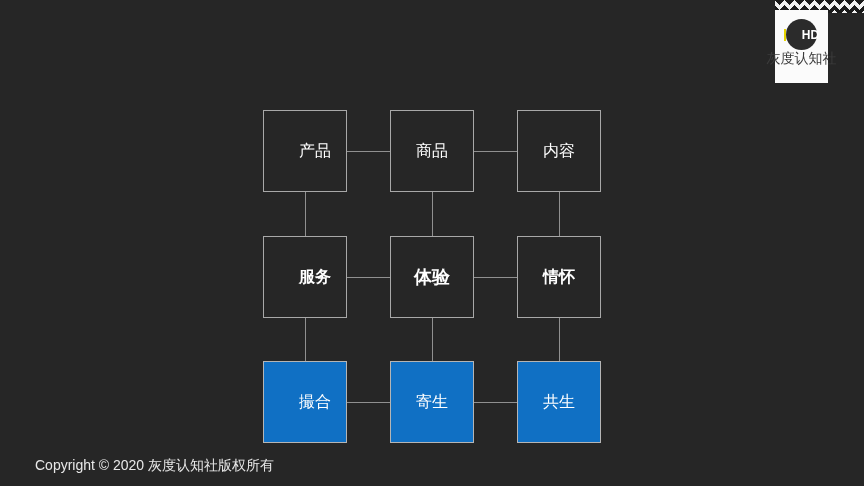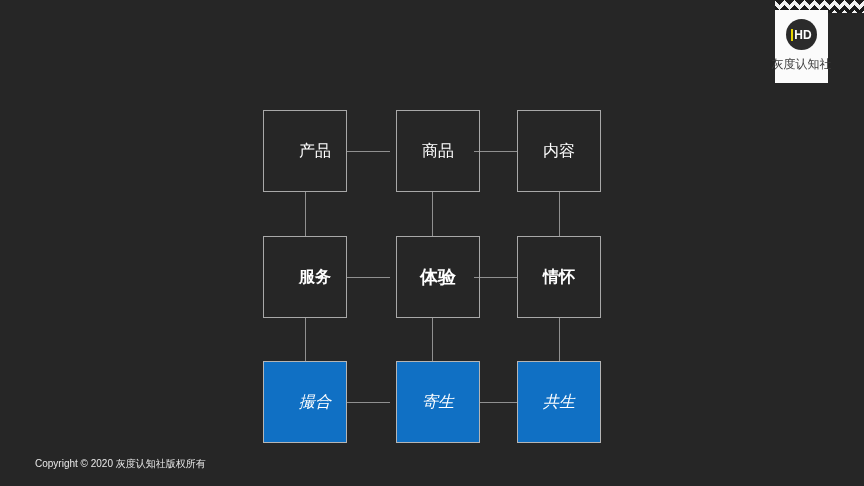--- a/index.html
+++ b/index.html
@@ -33,46 +33,46 @@
     position:absolute;left:775px;top:10px;width:53px;height:73px;
     background:#fbfbfb;display:flex;flex-direction:column;align-items:center;
     justify-content:flex-start;
   }
   .logo-circle{
     margin-top:9px;width:31px;height:31px;border-radius:50%;
     background:#2b2b2b;display:flex;align-items:center;justify-content:center;
   }
   .logo-monogram{
     color:#ffffff;font-weight:bold;font-size:12px;letter-spacing:0;
-    border-left:2px solid #e6d400;padding-left:1px;line-height:1;
+    border-left:2px solid #e6d400;padding-left:16px;line-height:1;
   }
-  .logo-name{margin-top:6px;font-size:12px;color:#3c3c3c;white-space:nowrap;}
+  .logo-name{font-size:14px;color:#3c3c3c;white-space:nowrap;}
 
   
   .node{
     position:absolute;width:84px;height:82px;box-sizing:border-box;
     border:1px solid #a8a8a8;display:flex;align-items:center;justify-content:center;
     color:#ffffff;font-size:16px;
   }
   .node.blue{background:#1070c4;border-color:#b5b5b5;}
   .node.em{font-size:18px;justify-content:center;}
-  .col1{left:263px;padding-left:20px;} .col2{left:390px;margin-left:6px;} .col3{left:517px;text-align:right;}
-  .row1{top:110px;} .row2{top:236px;font-weight:bold;} .row3{top:361px;font-style:italic;}
+  .col1{left:263px;padding-left:20px;} .col2{left:390px;} .col3{left:517px;text-align:right;}
+  .row1{top:110px;} .row2{top:236px;font-weight:bold;} .row3{top:361px;}
 
   
   .conn{position:absolute;background:#909090;}
   .conn.h{height:1px;width:43px;}
   .conn.v{width:1px;height:44px;}
   .hy1{top:151px;} .hy2{top:277px;} .hy3{top:402px;}
   .hx1{left:347px;} .hx2{left:474px;}
   .vx1{left:305px;} .vx2{left:432px;} .vx3{left:559px;}
   .vy1{top:192px;} .vy2{top:318px;}
 
   
-  .footer{position:absolute;left:35px;top:457px;font-size:10px;color:#e8e8e8;}
+  .footer{position:absolute;left:35px;top:457px;font-size:14px;color:#e8e8e8;}
 </style>
 </head>
 <body>
 
 <div class="slide">
 
 
   <div class="zigzag"></div>
 
   <div class="logo-card">

